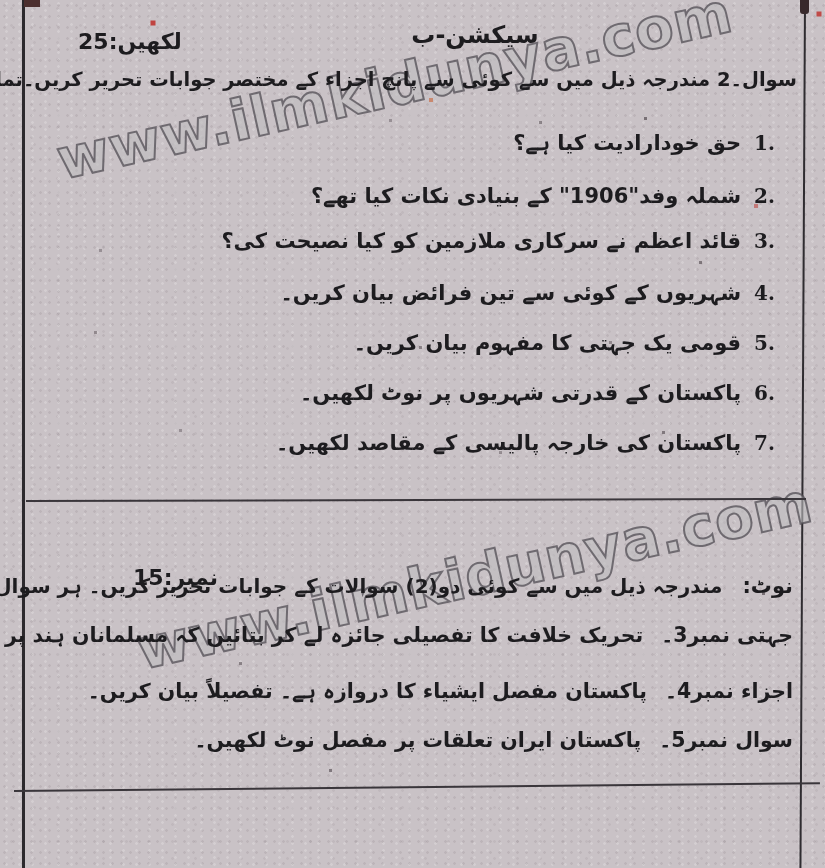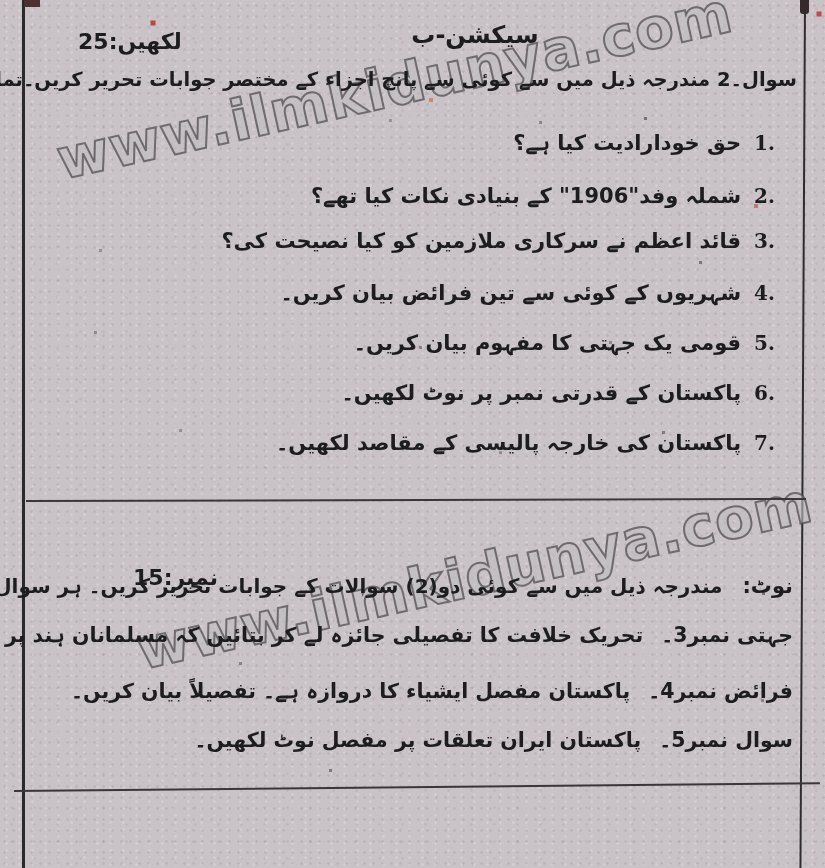--- a/index.html
+++ b/index.html
@@ -117,42 +117,42 @@
   <div class="abs item i4">
     <span class="item-num">4.</span>
     <span class="urdu">شہریوں کے کوئی سے تین فرائض بیان کریں۔</span>
   </div>
   <div class="abs item i5">
     <span class="item-num">5.</span>
     <span class="urdu">قومی یک جہتی کا مفہوم بیان کریں۔</span>
   </div>
   <div class="abs item i6">
     <span class="item-num">6.</span>
-    <span class="urdu">پاکستان کے قدرتی نمبر پر نوٹ لکھیں۔</span>
+    <span class="urdu">پاکستان کے قدرتی شہریوں پر نوٹ لکھیں۔</span>
   </div>
   <div class="abs item i7">
     <span class="item-num">7.</span>
     <span class="urdu">پاکستان کی خارجہ پالیسی کے مقاصد لکھیں۔</span>
   </div>
 
   <div class="rule-mid"></div>
 
   <div class="abs urdu marks marks-c">نمبر:15</div>
 
   <div class="abs note-row">
     <span class="urdu note-label">نوٹ:</span>
     <span class="urdu">مندرجہ ذیل میں سے کوئی دو(2) سوالات کے جوابات تحریر کریں۔ ہر سوال کے نمبر برابر ہیں۔</span>
   </div>
 
   <div class="abs q-row q3">
     <span class="urdu q-label">جہتی نمبر3۔</span>
     <span class="urdu">تحریک خلافت کا تفصیلی جائزہ لے کر بتائیں کہ مسلمانان ہند پر اس کا کیا اثر ہوا؟</span>
   </div>
   <div class="abs q-row q4">
-    <span class="urdu q-label">فرائض نمبر4۔</span>
+    <span class="urdu q-label">اجزاء نمبر4۔</span>
     <span class="urdu">پاکستان مفصل ایشیاء کا دروازہ ہے۔ تفصیلاً بیان کریں۔</span>
   </div>
   <div class="abs q-row q5">
     <span class="urdu q-label">سوال نمبر5۔</span>
     <span class="urdu">پاکستان ایران تعلقات پر مفصل نوٹ لکھیں۔</span>
   </div>
 
   <div class="rule-bottom"></div>
 
 </div>

